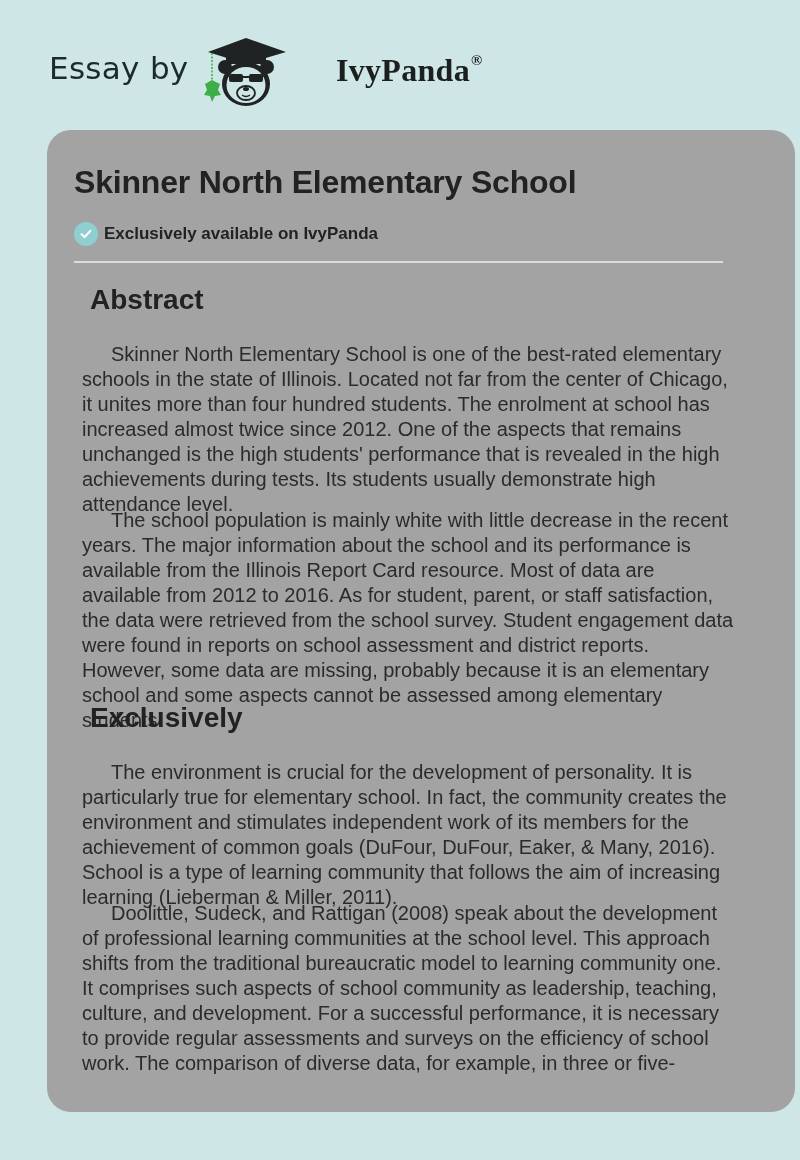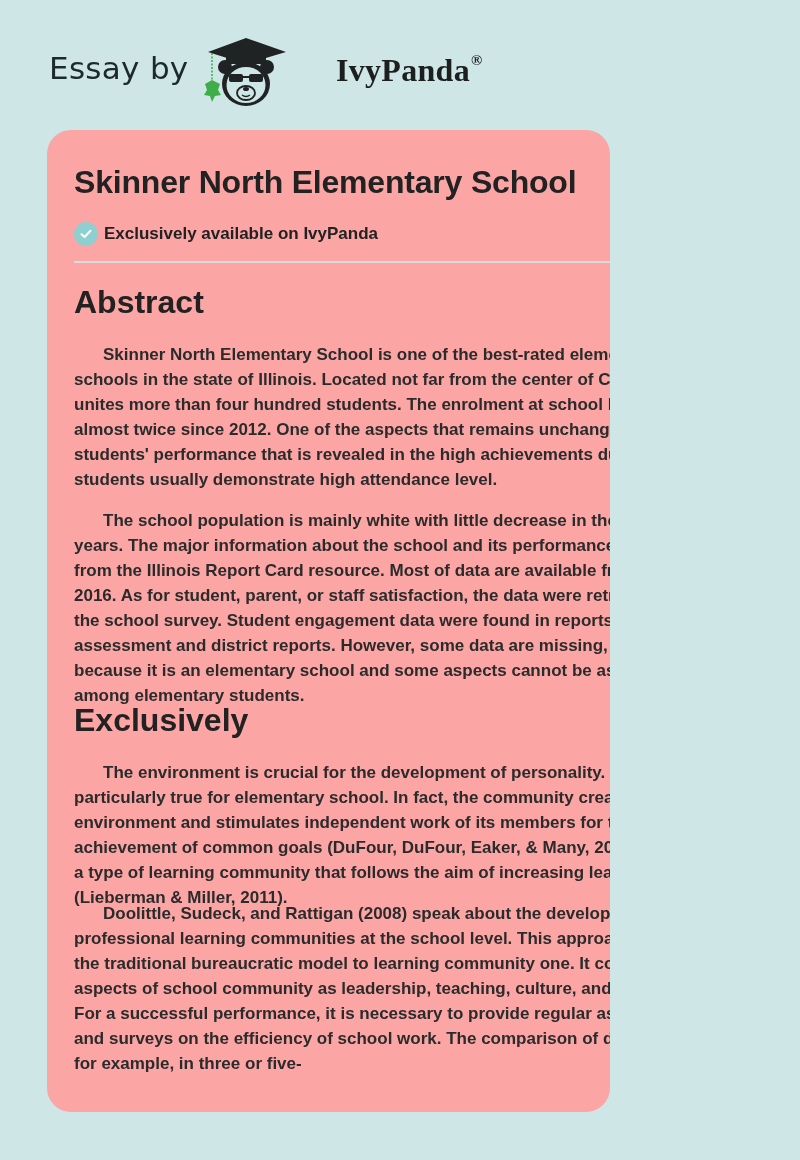--- a/index.html
+++ b/index.html
@@ -45,22 +45,22 @@
     .brand-reg {
       font-size: 15px;
       vertical-align: super;
       position: relative;
       top: -4px;
       margin-left: 1px;
     }
     .card {
       position: absolute;
       left: 47px; top: 130px;
-      width: 563px; height: 982px;
-      background: #fca5a5;
+      width: 748px; height: 982px;
+      background: #a3a3a3;
       border-radius: 24px;
       overflow: hidden;
     }
     .card-inner {
       position: absolute;
       left: 27px; top: 0;
       width: 649px;
     }
     .doc-title {
       position: absolute;
@@ -91,34 +91,33 @@
       color: #222;
     }
     .divider {
       position: absolute;
       left: 0; top: 131px;
       width: 649px; height: 2px;
       background: #dcdcdc;
     }
     .section-heading {
       position: absolute;
-      left: 0;
-      font-size: 32px;
+      left: 16px;
+      font-size: 28px;
       font-weight: bold;
       color: #222;
     }
     .paragraph {
       position: absolute;
-      left: 0;
+      left: 8px;
       width: 652px;
-      font-size: 17px;
+      font-size: 20px;
       line-height: 25px;
       color: #2b2b2b;
       text-indent: 29px;
-      font-weight: bold;
     }
   </style>
 </head>
 <body>
 
 <div class="header">
   <div class="brand-prefix">Essay by</div>
 
   <svg class="logo-mark" viewBox="0 0 92 76">
 

